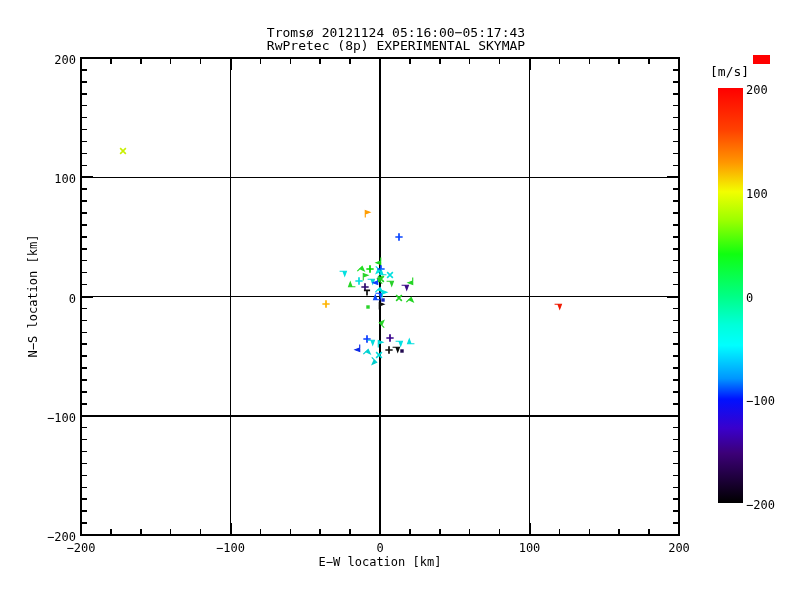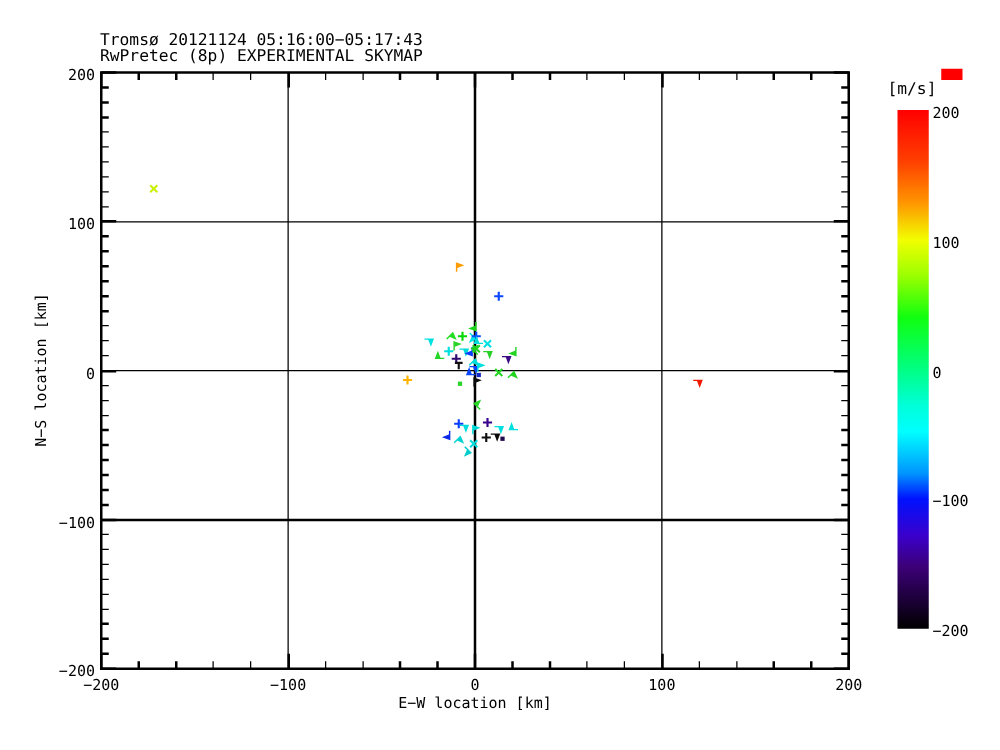--- a/index.html
+++ b/index.html
@@ -3,21 +3,21 @@
 <meta charset="utf-8">
 <style>
   html,body{margin:0;padding:0;}
   body{
     width:800px;height:600px;position:relative;overflow:hidden;
     background:#ffffff;
     font-family:"DejaVu Sans Mono","Liberation Mono",monospace;
     color:#000;
   }
   .title-line{
-    position:absolute;left:80px;width:600px;text-align:left;
+    position:absolute;left:96px;width:600px;text-align:center;
     font-size:13px;line-height:13px;white-space:nowrap;letter-spacing:0px;
   }
   #plot-frame{
     position:absolute;left:80px;top:57px;width:600px;height:479px;
     border:2px solid #000;box-sizing:border-box;
   }
   #plot-inner{
     position:absolute;left:81px;top:58px;width:598px;height:477px;
   }
   .x-tick-label{

